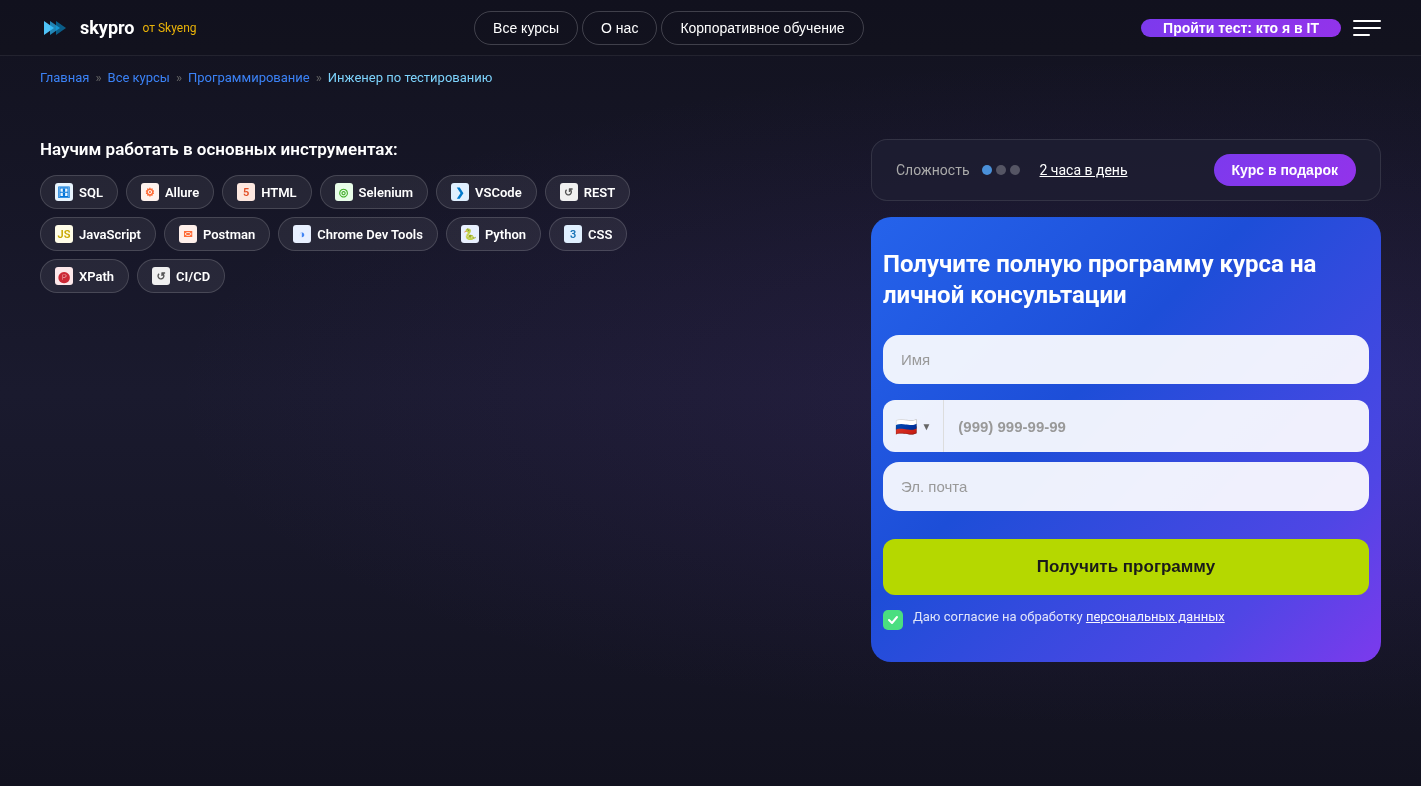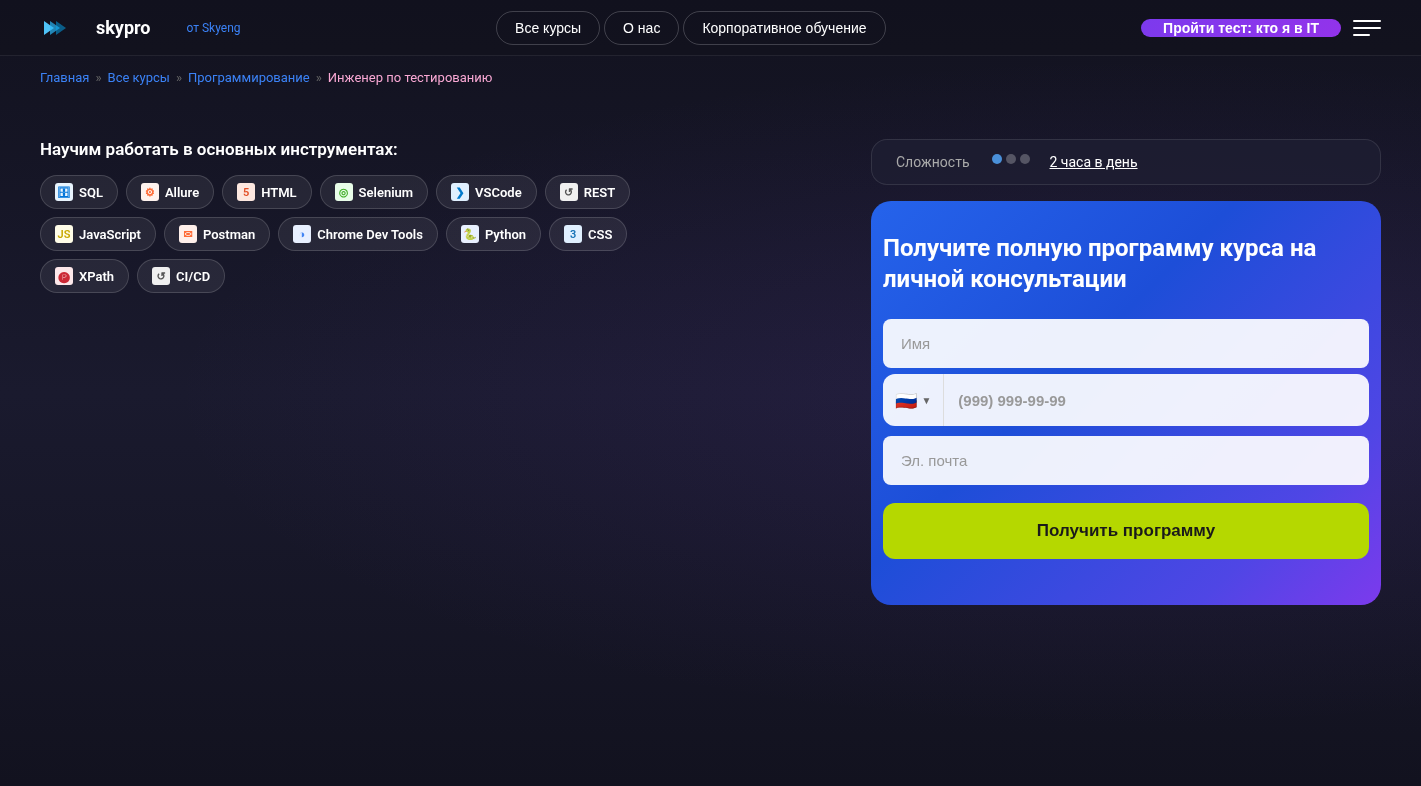--- a/index.html
+++ b/index.html
@@ -33,38 +33,38 @@
       justify-content: space-between;
       padding: 0 40px;
       height: 56px;
       background: rgba(18, 18, 31, 0.95);
       border-bottom: 1px solid rgba(255,255,255,0.08);
     }
 
     .logo-area {
       display: flex;
       align-items: center;
-      gap: 20px;
+      gap: 4px;
     }
 
     .logo-icon {
       width: 36px;
       height: 22px;
     }
 
     .logo-text {
       font-size: 18px;
       font-weight: 700;
       color: #ffffff;
     }
 
     .logo-by {
       font-size: 12px;
-      color: #3b82f6;
-      margin-left: 16px;
+      color: #eab308;
+      margin-left: 4px;
       text-align: center;
     }
 
     .nav-center {
       display: flex;
       align-items: center;
       gap: 4px;
     }
 
     .nav-btn {
@@ -131,21 +131,21 @@
     .breadcrumb a {
       color: #3b82f6;
       text-decoration: none;
     }
 
     .breadcrumb .sep {
       color: #666;
     }
 
     .breadcrumb .current {
-      color: #f9a8d4;
+      color: #7dd3fc;
     }
 
     
     .main {
       position: relative;
       z-index: 10;
       display: flex;
       align-items: flex-start;
       justify-content: space-between;
       padding: 40px 40px 60px 40px;
@@ -244,22 +244,22 @@
       width: 10px;
       height: 10px;
       border-radius: 50%;
     }
 
     .dot-filled { background: #4a90d9; }
     .dot-empty { background: rgba(255,255,255,0.25); }
 
     .difficulty-group {
       display: flex;
-      align-items: flex-start;
-      gap: 16px;
+      align-items: center;
+      gap: 6px;
     }
 
     .time-label {
       font-size: 14px;
       color: #ffffff;
       text-decoration: underline;
     }
 
     .gift-btn {
       background: linear-gradient(135deg, #7c3aed, #9333ea);
@@ -284,26 +284,26 @@
       font-size: 24px;
       font-weight: 700;
       color: #ffffff;
       line-height: 1.3;
       margin-bottom: 24px;
     }
 
     .form-input {
       width: 100%;
       padding: 16px 18px;
-      border-radius: 8px;
+      border-radius: 16px;
       border: none;
       background: rgba(255,255,255,0.92);
       font-size: 15px;
       color: #666;
-      margin-bottom: 6px;
+      margin-bottom: 16px;
       outline: none;
     }
 
     .form-input::placeholder {
       color: #999;
     }
 
     .phone-wrapper {
       display: flex;
       align-items: center;
@@ -496,34 +496,45 @@
     <div class="course-info-bar">
       <div class="difficulty-group">
         <span class="difficulty-label">Сложность</span>
         <div class="difficulty-dots">
           <div class="dot dot-filled"></div>
           <div class="dot dot-empty"></div>
           <div class="dot dot-empty"></div>
         </div>
       </div>
       <span class="time-label">2 часа в день</span>
+      <button class="gift-btn">Курс в подарок</button>
     </div>
 
     <div class="form-card">
       <h2 class="form-title">Получите полную программу курса на личной консультации</h2>
 
       <input class="form-input" type="text" placeholder="Имя" style="">
 
       <div class="phone-wrapper">
         <div class="phone-flag">
           <span>🇷🇺</span>
           <span class="phone-chevron">▼</span>
         </div>
         <input class="phone-input" type="tel" placeholder="(999) 999-99-99" style="">
       </div>
 
       <input class="form-input" type="email" placeholder="Эл. почта" style="">
 
       <button class="submit-btn">Получить программу</button>
 
+      <div class="consent-row">
+        <div class="consent-checkbox">
+          <svg viewBox="0 0 12 12" fill="none">
+            <path d="M2 6L5 9L10 3" stroke="white" stroke-width="2" stroke-linecap="round" stroke-linejoin="round"></path>
+          </svg>
+        </div>
+        <span>
+          <span>Даю согласие на обработку </span><a href="#" class="consent-link">персональных данных</a>
+        </span>
+      </div>
     </div>
   </div>
 </main>
 
 </body></html>

